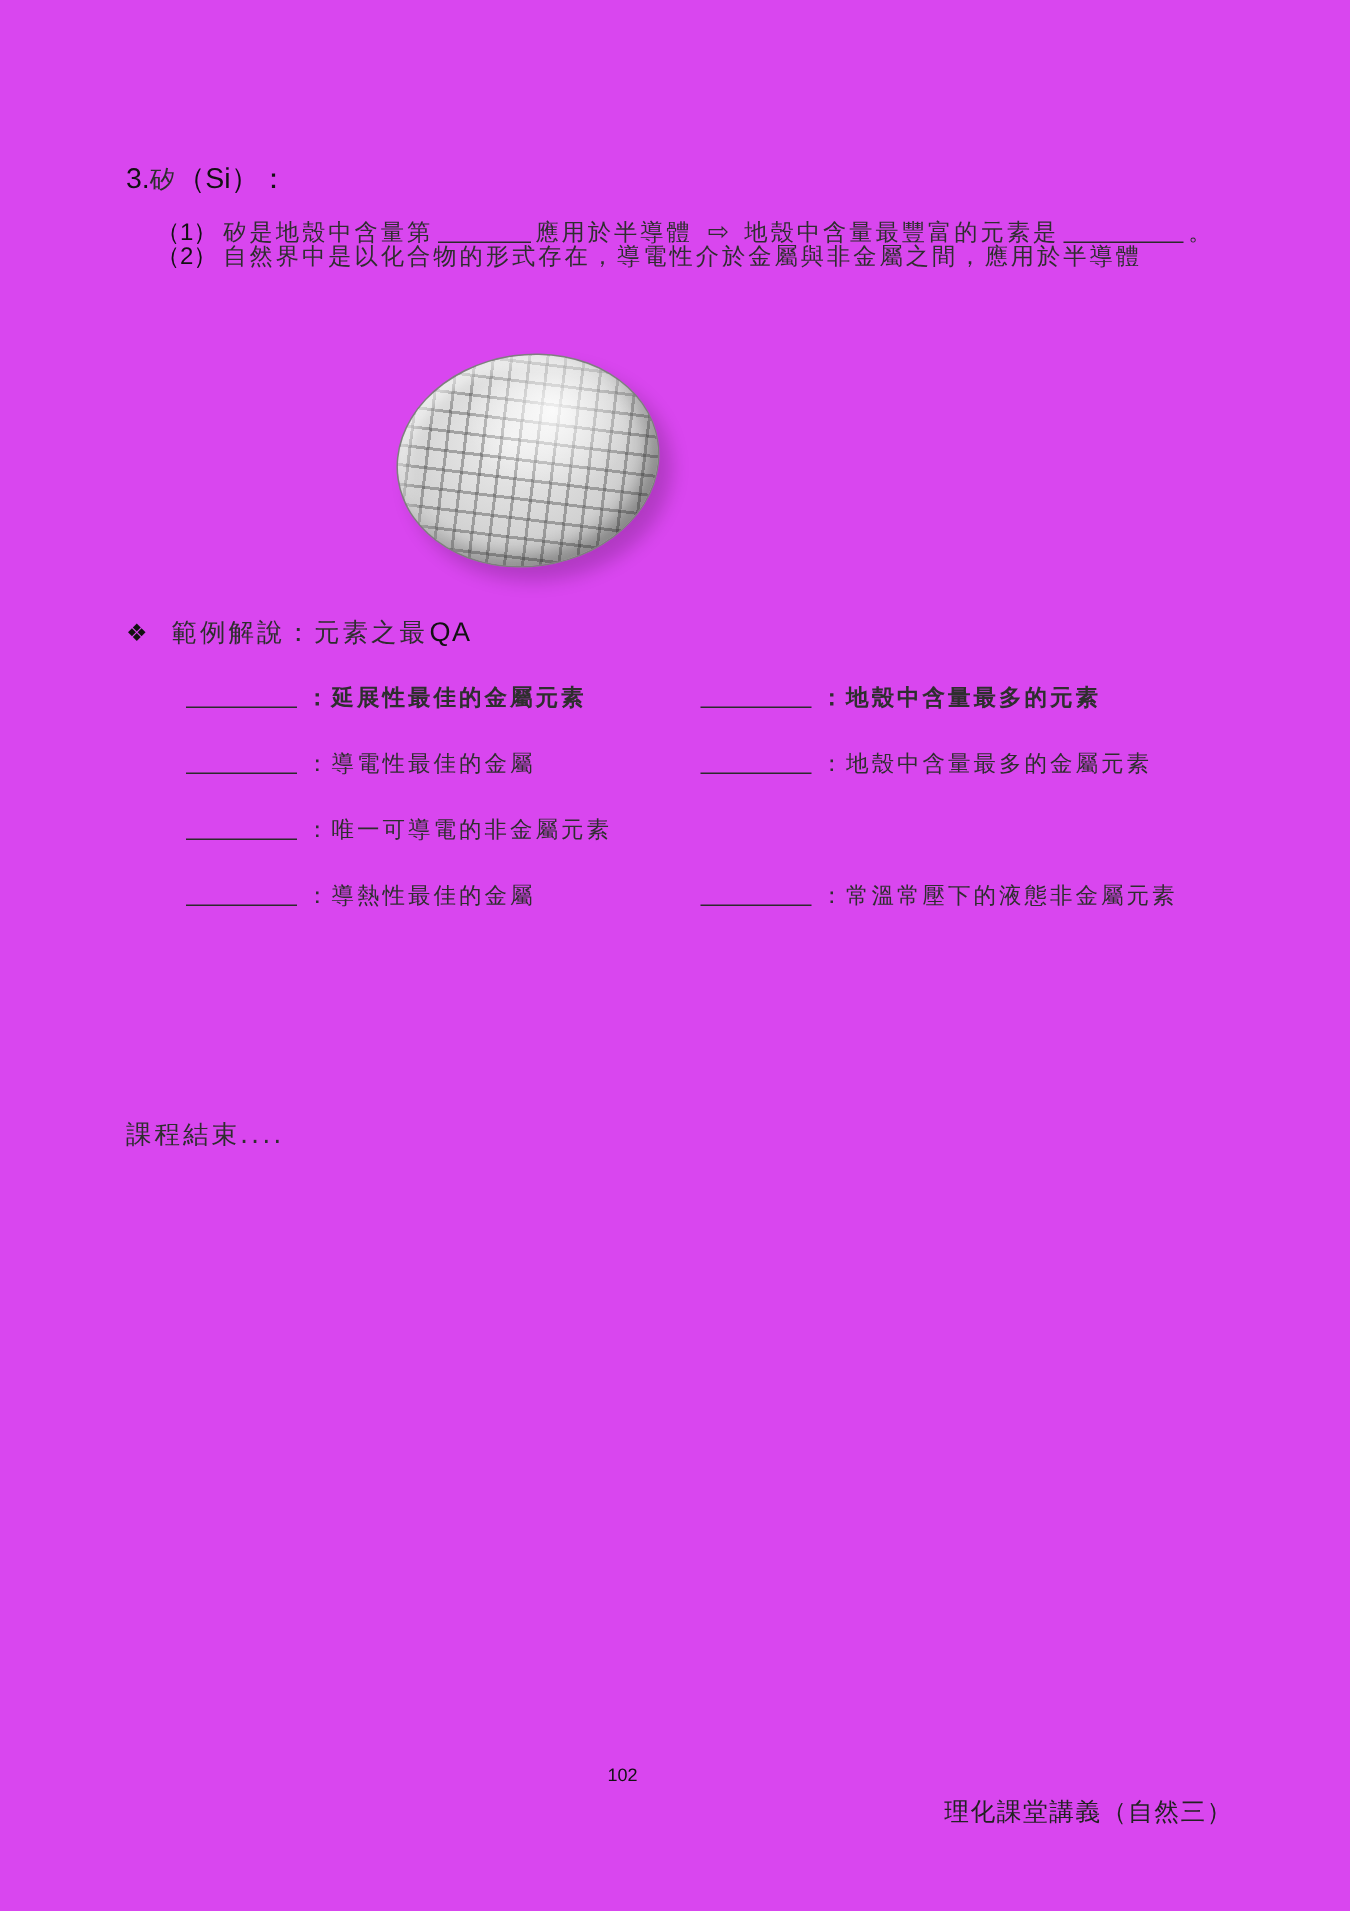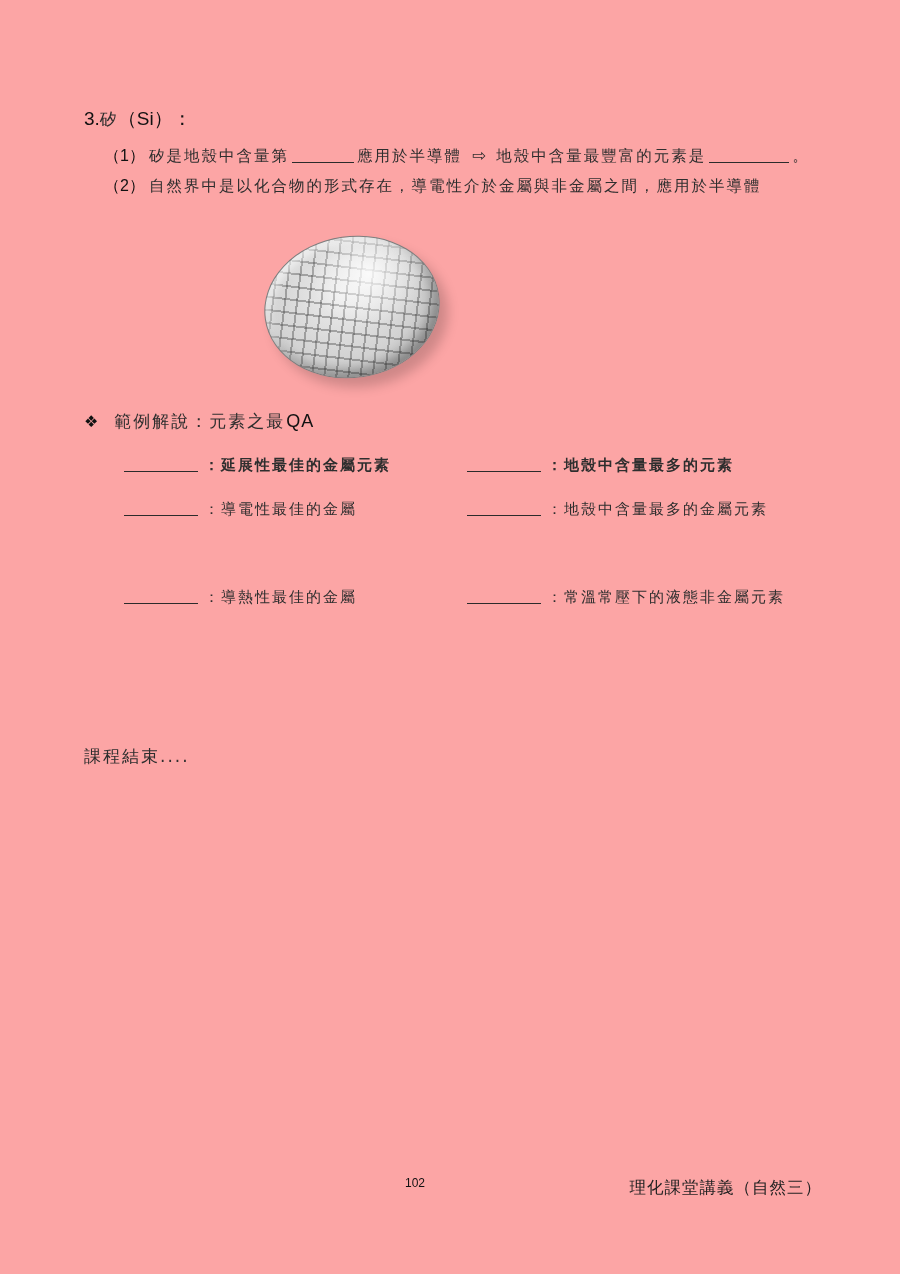--- a/index.html
+++ b/index.html
@@ -1,45 +1,45 @@
 <!DOCTYPE html>
 <html lang="zh-Hant"><head>
 <meta charset="utf-8">
 <style>
   * { margin:0; padding:0; box-sizing:border-box; }
   html,body { background:#ffffff; }
   .page {
     position:relative;
     width:900px; height:1274px;
-    background:#fca5a5;
+    background:#d946ef;
     overflow:hidden;
     color:#1c1c1c;
     font-family:"Liberation Serif", serif;
   }
   .abs { position:absolute; white-space:nowrap; }
 
   
   .print { font-family:"Liberation Sans", sans-serif; color:#111; }
-  .serif { font-family:"Liberation Serif", serif; color:#222; }
+  .serif { font-family:"Liberation Serif", serif; color:#222;margin-top:20px; }
 
   
   .hand {
     font-family:"DejaVu Sans", sans-serif;
     color:#2e2e2e;
     letter-spacing:2px;
     font-weight:400;
   }
 
   .section-heading { left:84px; top:106px; font-size:19px; }
   .section-heading .hand { font-size:17px; letter-spacing:1px; }
 
   .item-line { font-size:15.5px; line-height:29px; }
   .item-line .num { font-size:16px; letter-spacing:0; color:#111; margin-right:4px; font-family:"Liberation Sans", sans-serif; }
   .line-1 { left:104px; top:141px; }
-  .line-2 { left:104px; top:171px; }
+  .line-2 { left:104px; top:157px; }
   .line-3 { left:104px; top:200px; }
 
   .blank {
     display:inline-block;
     border-bottom:1.6px solid #2b2b2b;
     height:13px;
     vertical-align:-2px;
   }
   .blank.w62 { width:62px; margin:0 3px; }
   .blank.w80 { width:80px; margin:0 3px; }
@@ -119,20 +119,23 @@
     <span class="blank qa"></span><span>：地殼中含量最多的元素</span>
   </div>
 
   <div class="abs qa-cell qa-left row-2 hand">
     <span class="blank qa"></span><span>：導電性最佳的金屬</span>
   </div>
   <div class="abs qa-cell qa-right row-2 hand">
     <span class="blank qa"></span><span>：地殼中含量最多的金屬元素</span>
   </div>
 
+  <div class="abs qa-cell qa-left row-3 hand">
+    <span class="blank qa"></span><span>：唯一可導電的非金屬元素</span>
+  </div>
 
   <div class="abs qa-cell qa-left row-4 hand">
     <span class="blank qa"></span><span>：導熱性最佳的金屬</span>
   </div>
   <div class="abs qa-cell qa-right row-4 hand">
     <span class="blank qa"></span><span>：常溫常壓下的液態非金屬元素</span>
   </div>
 
   <div class="abs closing hand">課程結束....</div>
 

